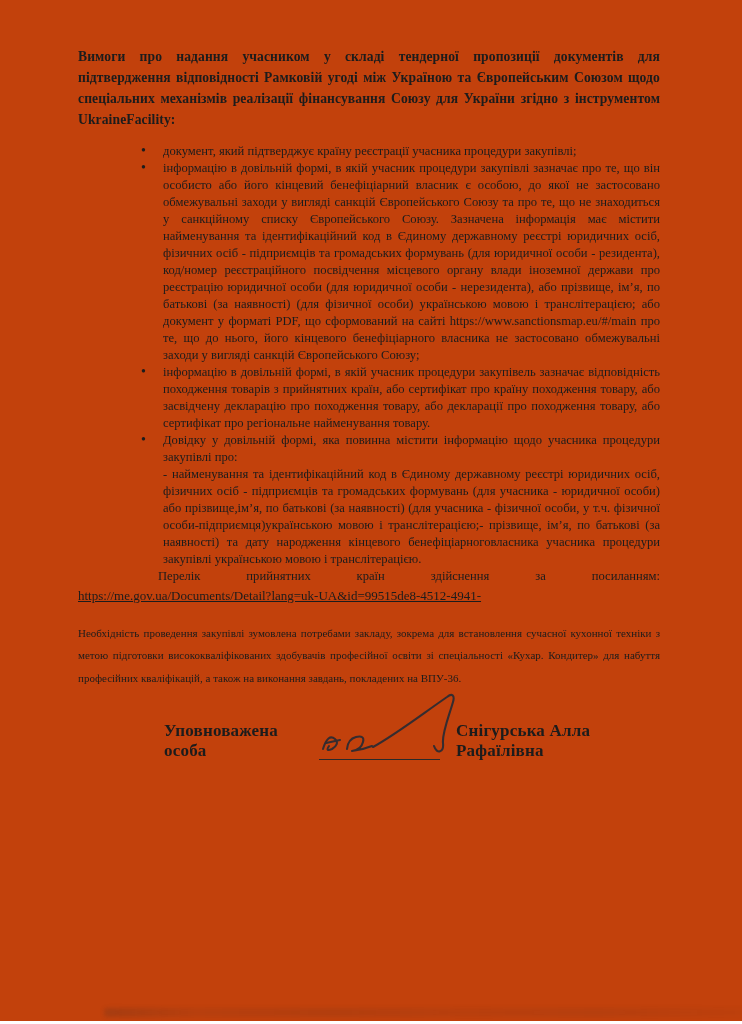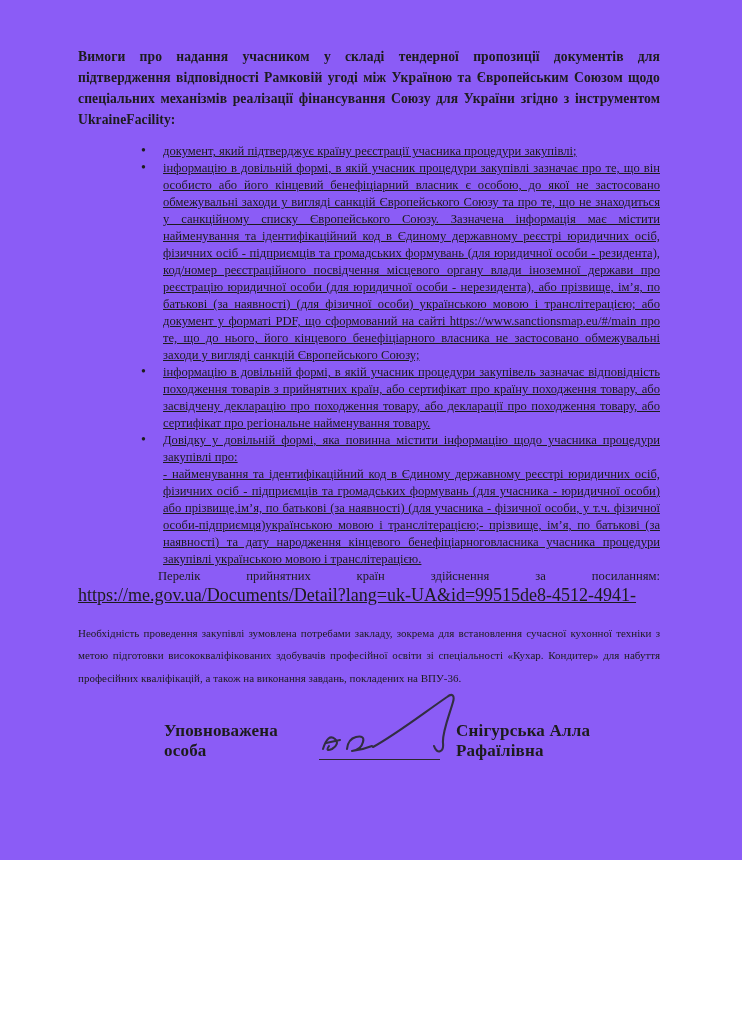--- a/index.html
+++ b/index.html
@@ -1,20 +1,20 @@
 <!DOCTYPE html>
 <html><head>
 <meta charset="utf-8">
 <style>
   html, body { margin: 0; padding: 0; background: #ffffff; }
   .page {
     position: relative;
     width: 742px;
-    height: 860px;
-    background: #8b5cf6;
+    height: 1021px;
+    background: #c2410c;
     overflow: hidden;
     font-family: "Liberation Serif", serif;
     color: #1c1c1c;
   }
   .content {
     position: absolute;
     left: 78px;
     top: 46px;
     width: 582px;
   }
@@ -25,21 +25,20 @@
     text-align: justify;
     letter-spacing: 0.1px;
   }
   ul.reqs {
     margin: 13px 0 0 0;
     padding: 0 0 0 85px;
     list-style: none;
     font-size: 12.6px;
     line-height: 17px;
     text-align: justify;
-    text-decoration: underline;
   }
   ul.reqs li {
     position: relative;
     white-space: pre-line;
     margin: 0;
   }
   ul.reqs li::before {
     content: "\2022";
     position: absolute;
     left: -22px;
@@ -47,21 +46,21 @@
     font-size: 14px;
   }
   .countries-line {
     font-size: 12.6px;
     line-height: 17px;
     text-align: justify;
     text-align-last: justify;
     text-indent: 80px;
   }
   .link-block {
-    font-size: 18px;
+    font-size: 13px;
     line-height: 21.5px;
     word-break: break-all;
   }
   .link-underline { text-decoration: underline; }
   .closing {
     margin-top: 15px;
     font-size: 11px;
     line-height: 22.5px;
     text-align: justify;
   }

